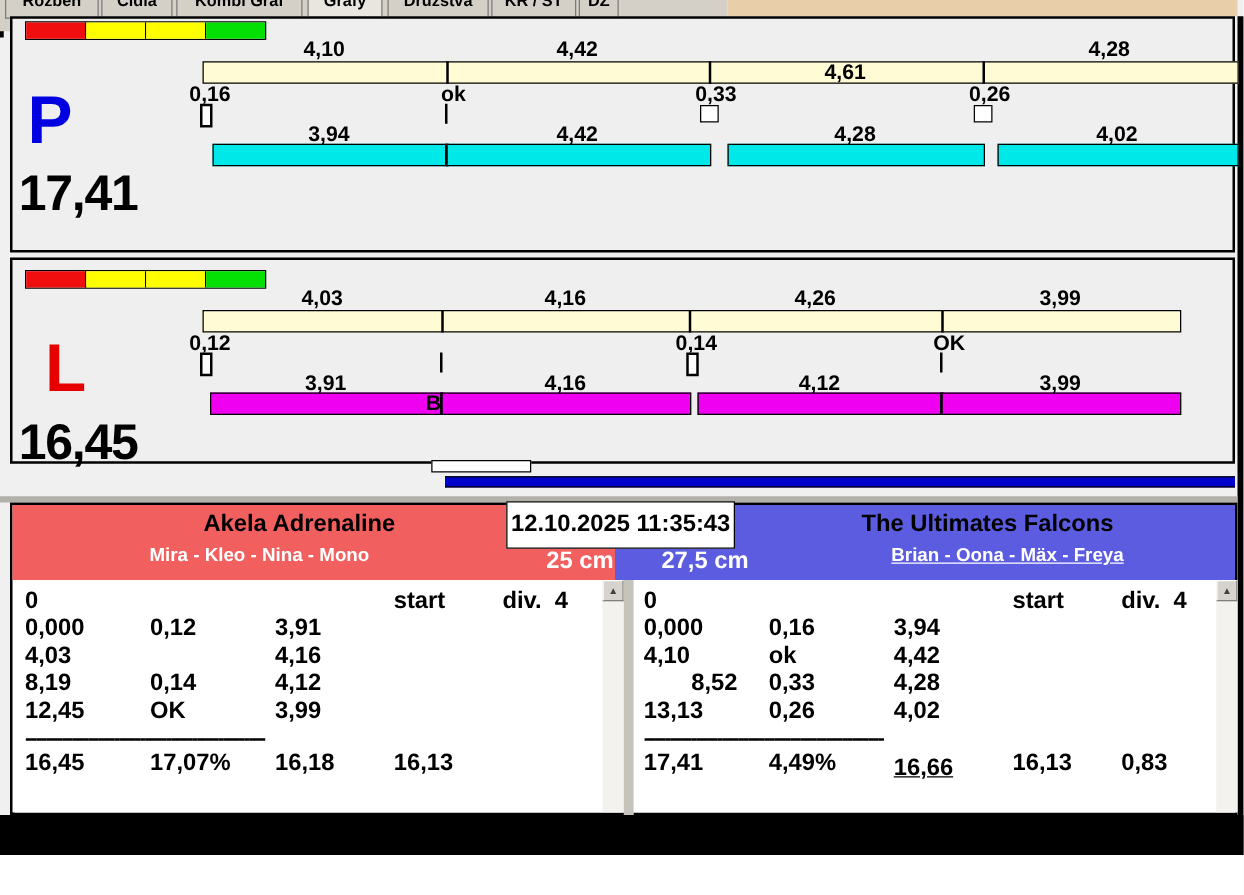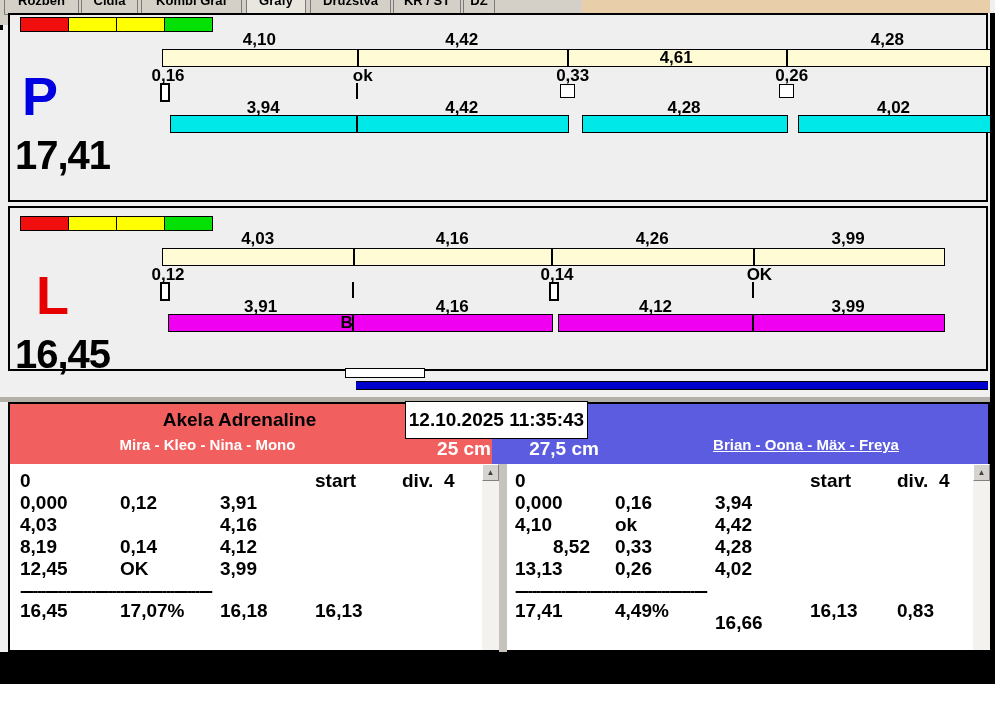--- a/index.html
+++ b/index.html
@@ -151,20 +151,21 @@
   <div class="gray-strip"></div>
 
   <div class="bottom">
     <div class="hdr red" id="hdr-0" style="background: rgb(242, 95, 95);">
       <div class="team-name" style="left:0;width:395px;padding-left:32px;">Akela Adrenaline</div>
       <div class="team-dogs" style="left:0;width:395px;">Mira - Kleo - Nina - Mono</div>
       <div class="team-height" style="left:399px;">25 cm</div>
     </div>
     <div class="hdr blue" id="hdr-1" style="background: rgb(92, 92, 224);">
       <div class="team-height" style="left:17px;">27,5 cm</div>
+      <div class="team-name" style="left:100px;width:396px;">The Ultimates Falcons</div>
       <div class="team-dogs" style="left:116px;width:396px;text-decoration:underline;">Brian - Oona - Mäx - Freya</div>
     </div>
     <div class="datetime-box">12.10.2025 11:35:43</div>
 
     <div class="tbl" id="tbl-0" style="left:2px;width:487px;">
         <span class="cell" style="left: 8px; top: 6px;">0</span>
         <span class="cell" style="left: 303px; top: 6px;">start</span>
         <span class="cell" style="left: 390px; top: 6px;">div.  4</span>
         <span class="cell" style="left: 8px; top: 28px;">0,000</span>
         <span class="cell" style="left: 108px; top: 28px;">0,12</span>
@@ -199,21 +200,21 @@
         <span class="cell" style="left: 208px; top: 50px;">4,42</span>
         <span class="cell" style="left: 8px; top: 72px; margin-left: 38px;">8,52</span>
         <span class="cell" style="left: 108px; top: 72px;">0,33</span>
         <span class="cell" style="left: 208px; top: 72px;">4,28</span>
         <span class="cell" style="left: 8px; top: 94px;">13,13</span>
         <span class="cell" style="left: 108px; top: 94px;">0,26</span>
         <span class="cell" style="left: 208px; top: 94px;">4,02</span>
         <div class="dashes" style="left: 8px; top: 117px;">----------------------------------------------</div>
         <span class="cell" style="left: 8px; top: 136px;">17,41</span>
         <span class="cell" style="left: 108px; top: 136px;">4,49%</span>
-        <span class="cell" style="left: 208px; top: 148px;">16,66</span>
+        <span class="cell" style="left: 208px; top: 140px; text-decoration: underline;">16,66</span>
         <span class="cell" style="left: 303px; top: 136px;">16,13</span>
         <span class="cell" style="left: 390px; top: 136px;">0,83</span>
         <div class="sbar">
           <div class="btn">▲</div>
         </div>
       </div>
   </div>
 
   <div class="black-band"></div>
   <div class="white-bottom"></div>

